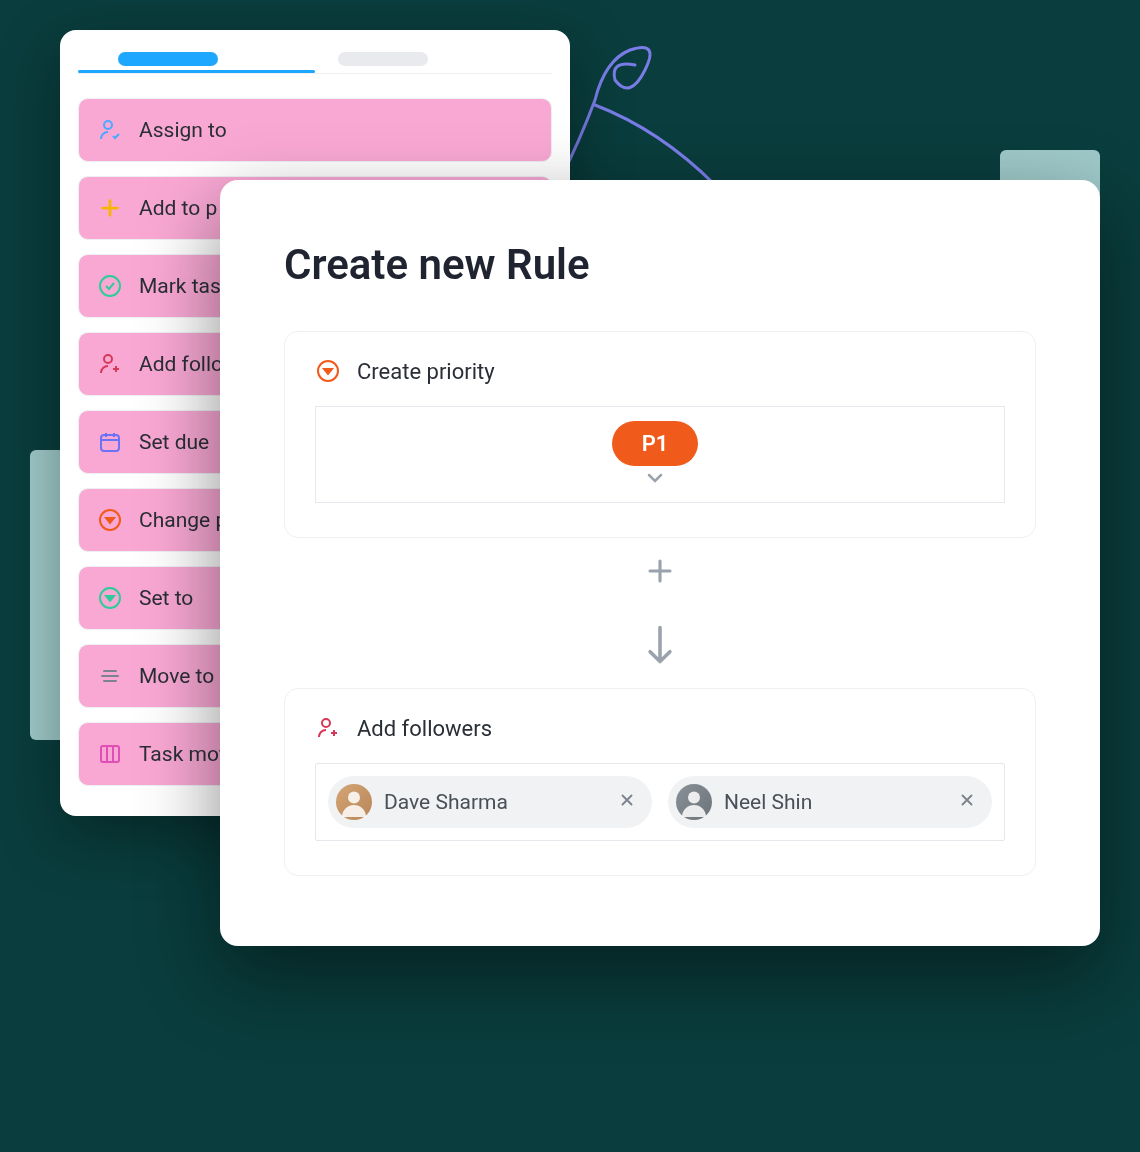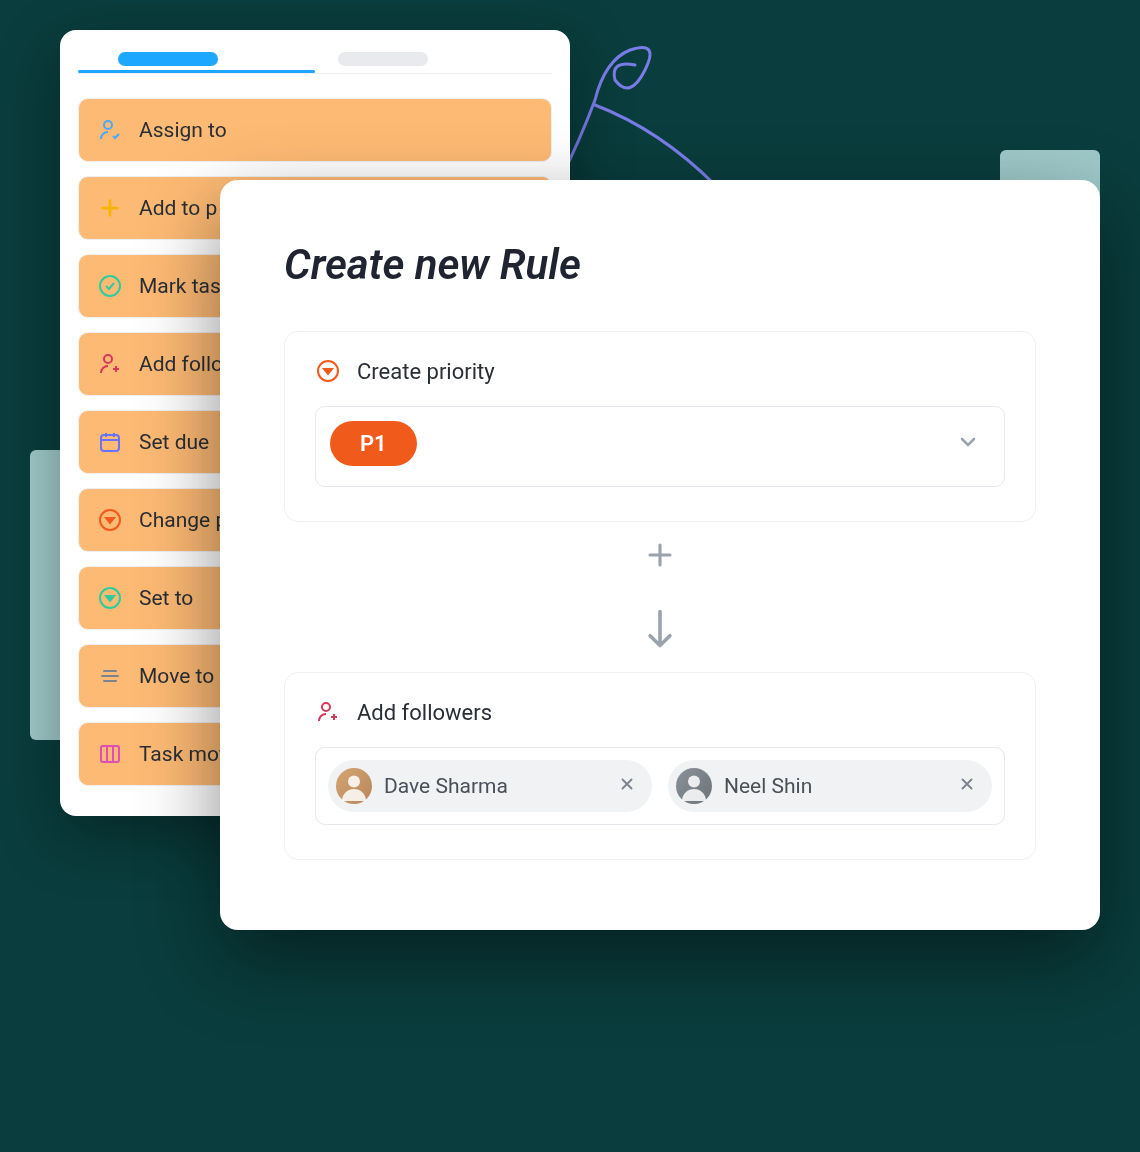--- a/index.html
+++ b/index.html
@@ -70,21 +70,21 @@
     .tab-sep {
       height: 1px;
       background: #eceef1;
       margin-bottom: 24px;
     }
     .action-list { display: flex; flex-direction: column; gap: 14px; }
     .action-item {
       display: flex;
       align-items: center;
       gap: 16px;
-      background: #fdba74;
+      background: #f9a8d4;
       border: 1px solid #eef0f3;
       border-radius: 10px;
       padding: 18px 18px;
       font-size: 21px;
       color: #2a2f36;
       white-space: nowrap;
       overflow: hidden;
     }
     .ic { width: 26px; height: 26px; flex-shrink: 0; display: flex; align-items: center; justify-content: center; }
     
@@ -97,21 +97,20 @@
       background: #fff;
       border-radius: 18px;
       box-shadow: 0 30px 80px rgba(0,0,0,0.45);
       padding: 60px 64px 70px 64px;
     }
     .front-title {
       font-size: 42px;
       font-weight: 600;
       color: #1f2430;
       margin-bottom: 42px;
-      font-style: italic;
     }
     .rule-block {
       border: 1px solid #edf0f3;
       border-radius: 14px;
       padding: 26px 30px 34px 30px;
       margin-bottom: 0;
     }
     .block-header {
       display: flex;
       align-items: center;
@@ -119,43 +118,44 @@
       font-size: 22px;
       color: #2a2f36;
       margin-bottom: 22px;
     }
     .block-header.nomargin { margin-bottom: 0; }
     .select-row {
       display: flex;
       align-items: center;
       justify-content: space-between;
       border: 1px solid #e5e8ec;
-      border-radius: 10px;
-      padding: 14px 24px 20px 14px;
+      border-radius: 0;
+      padding: 14px 24px 8px 14px;
+      flex-direction: column;
     }
     .priority-pill {
       background: #f05a1a;
       color: #fff;
       font-size: 22px;
       font-weight: 600;
       padding: 10px 30px;
       border-radius: 999px;
     }
     .chev {
       color: #9aa2ad;
     }
     .connector {
       display: flex;
       justify-content: center;
       padding: 18px 0;
       color: #9aa2ad;
     }
     .followers-input {
       border: 1px solid #e5e8ec;
-      border-radius: 10px;
+      border-radius: 2px;
       padding: 12px;
       display: flex;
       gap: 16px;
     }
     .chip {
       display: flex;
       align-items: center;
       gap: 12px;
       background: #f0f2f4;
       border-radius: 999px;

